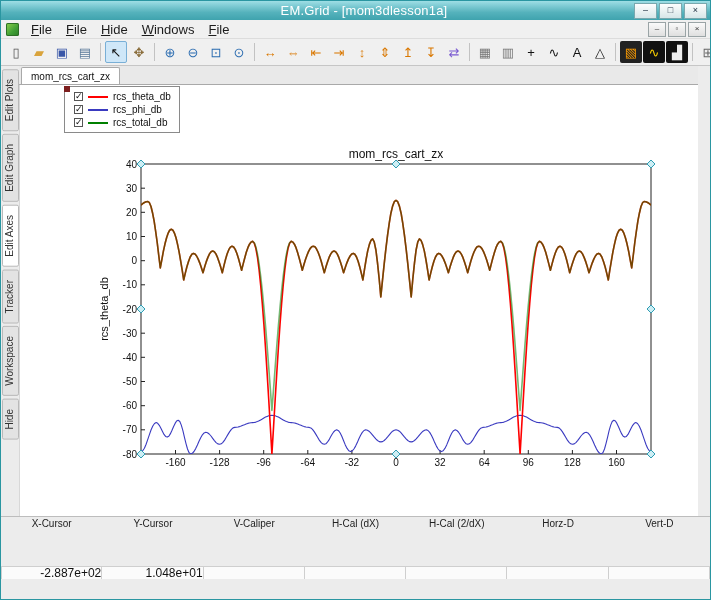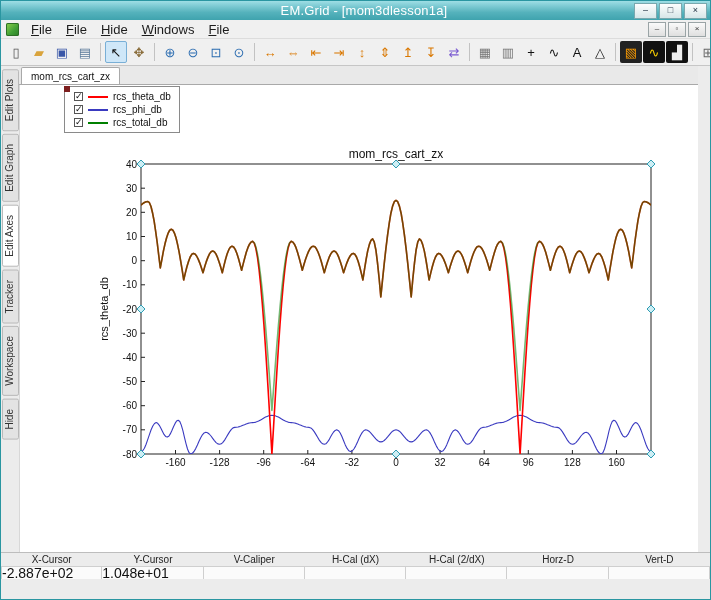--- a/index.html
+++ b/index.html
@@ -48,25 +48,25 @@
   .xlabel{position:absolute;top:385px;left:121px;width:510px;text-align:center;font-size:11px;color:#111;}
   
   .legend{position:absolute;left:44px;top:1px;background:#fff;border:1px solid #8a8a8a;padding:3px 8px 3px 3px;z-index:3;}
   .legend-grip{position:absolute;left:-1px;top:-1px;width:6px;height:6px;background:#7d1f1f;}
   .legend-row{display:flex;align-items:center;gap:5px;height:13px;padding-left:6px;}
   .cb{width:9px;height:9px;box-sizing:border-box;border:1px solid #555;background:#fff;font-size:9px;
       line-height:7px;text-align:center;color:#111;}
   .sw{width:20px;height:0;border-top:2px solid #000;}
   .legend-label{font-size:10px;color:#111;}
   
-  .statusbar{flex:0 0 26px;border-top:1px solid #bdbdbd;background:#ececec;display:flex;flex-direction:column;}
+  .statusbar{flex:0 0 26px;border-top:1px solid #bdbdbd;background:#ececec;display:flex;flex-direction:column;gap:36px;}
   .status-head{display:grid;grid-template-columns:repeat(7,1fr);height:13px;align-items:center;}
   .status-head div{font-size:10px;text-align:center;color:#222;}
   .status-vals{display:grid;grid-template-columns:repeat(7,1fr);height:13px;}
-  .status-vals div{font-size:14px;text-align:left;color:#111;background:#fbfbfb;border:1px solid #cfcfcf;
+  .status-vals div{font-size:12px;text-align:right;color:#111;background:#fbfbfb;border:1px solid #cfcfcf;
                    border-left:none;line-height:12px;}
   .status-vals div:first-child{border-left:1px solid #cfcfcf;}
   .bottom-strip{flex:0 0 20px;background:#ececec;}
 </style>
 </head>
 <body>
 
 <div id="window">
 
   <div class="titlebar">

